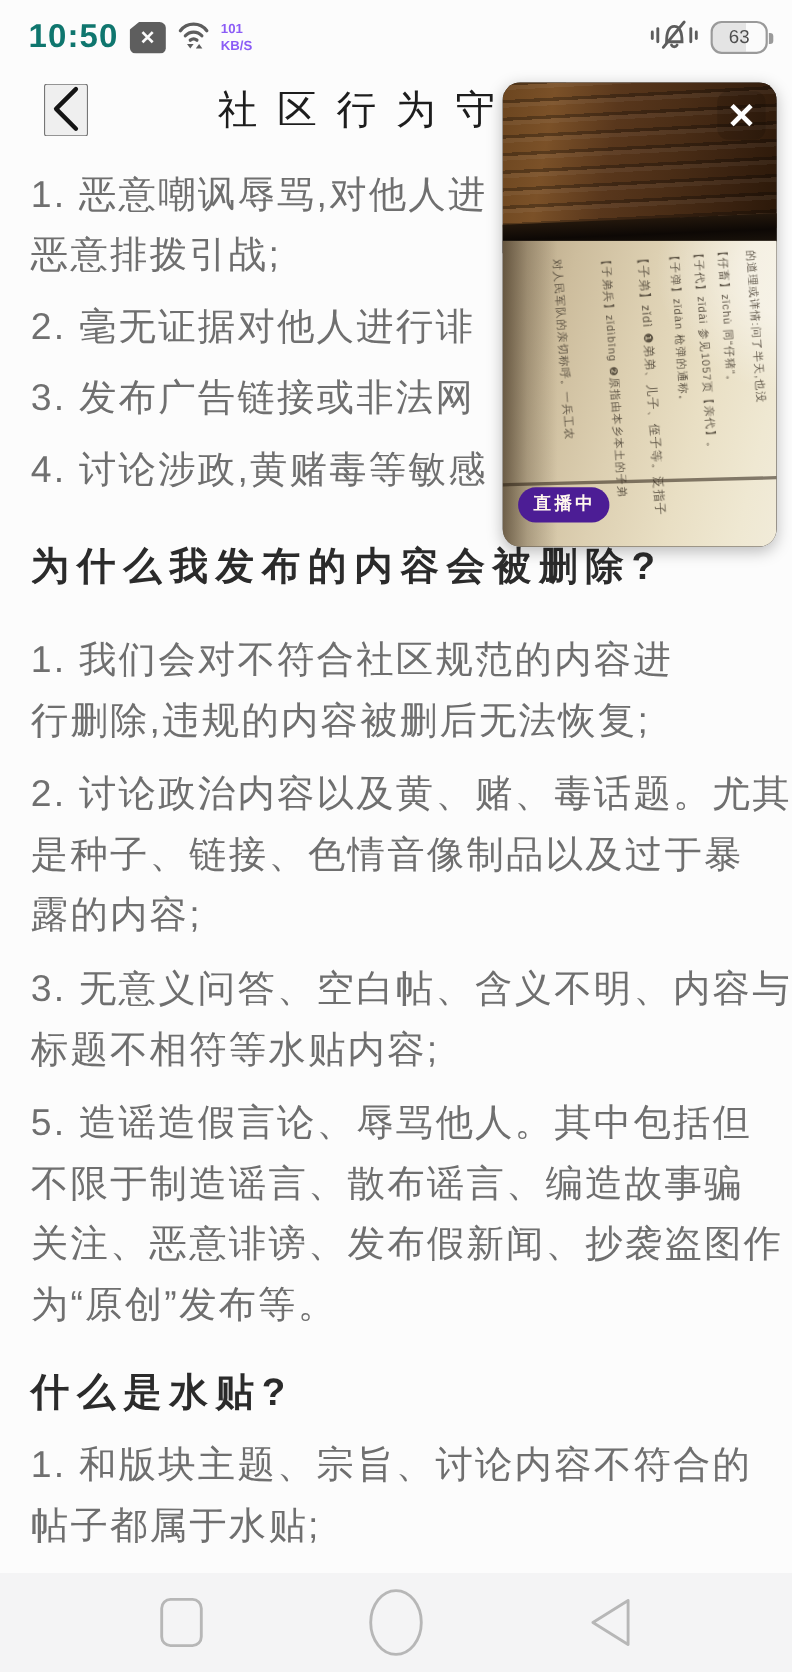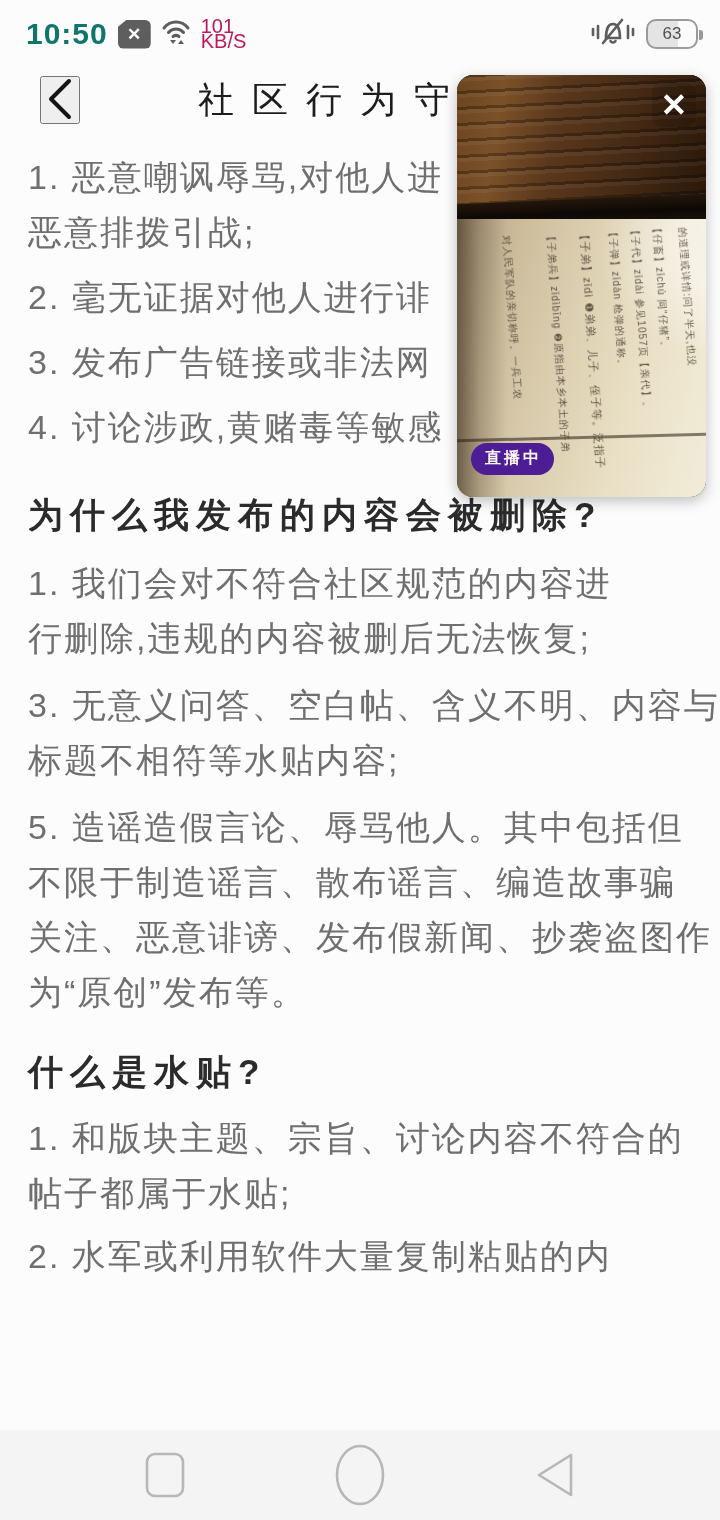--- a/index.html
+++ b/index.html
@@ -17,21 +17,21 @@
     display:flex; align-items:center; padding:10px 22px 0 26px;
   }
   .sb-left { display:flex; align-items:center; gap:10px; }
   .sb-time { font-size:30px; font-weight:700; color:#0f766e; letter-spacing:1px; }
   .sb-sim {
     width:33px; height:29px; background:#5e5e5e; border-radius:6px;
     clip-path:polygon(28% 0,100% 0,100% 100%,0 100%,0 26%);
     display:flex; align-items:center; justify-content:center;
     color:#fcfcfc; font-size:17px; font-weight:700; line-height:1;
   }
-  .sb-speed { font-size:20px; line-height:15px; color:#be185d; font-weight:400; }
+  .sb-speed { font-size:12px; line-height:15px; color:#8b5cf6; font-weight:700; }
   .sb-right { margin-left:auto; display:flex; align-items:center; gap:10px; }
   .battery {
     position:relative; width:52px; height:30px;
     border:2px solid #9a9a9a; border-radius:10px;
     display:flex; align-items:center; justify-content:center;
     background:linear-gradient(to right,#e4e4e4 0 62%,#fbfbfb 62%);
   }
   .battery span { font-size:17px; font-weight:400; color:#4f4f4f; }
   .battery::after {
     content:""; position:absolute; right:-7px; top:9px; width:4px; height:10px;
@@ -47,21 +47,21 @@
   }
 
   
   .content { position:absolute; top:150px; left:28px; right:0; z-index:1; }
   .line { display:block; height:55px; line-height:55px; font-size:34px;
           letter-spacing:2px; color:#6f6f6f; white-space:nowrap; }
   .item { margin-bottom:10px; }
   .sec1 .item { margin-bottom:12px; }
   .sec-heading { height:55px; line-height:55px; font-size:35px; letter-spacing:7px;
           color:#2b2b2b; font-weight:600; white-space:nowrap; }
-  .sec-heading.h1 { margin-top:32px; margin-bottom:14px; }
+  .sec-heading.h1 { margin-top:32px; margin-bottom:31px; }
   .sec-heading.h2 { margin-top:24px; margin-bottom:12px; }
   .sec2 .item { margin-bottom:8px; }
 
   
   .pip {
     position:absolute; left:457px; top:75px; width:249px; height:422px;
     border-radius:16px; overflow:hidden; z-index:50;
     box-shadow:0 4px 14px rgba(0,0,0,.25);
     background:#1a120c;
   }
@@ -177,20 +177,25 @@
     <span class="line">4. 讨论涉政,黄赌毒等敏感</span>
   </div>
 
   <div class="sec-heading h1">为什么我发布的内容会被删除?</div>
   <div class="sec1">
     <div class="item">
       <span class="line">1. 我们会对不符合社区规范的内容进</span>
       <span class="line">行删除,违规的内容被删后无法恢复;</span>
     </div>
     <div class="item">
+      <span class="line">2. 讨论政治内容以及黄、赌、毒话题。尤其</span>
+      <span class="line">是种子、链接、色情音像制品以及过于暴</span>
+      <span class="line">露的内容;</span>
+    </div>
+    <div class="item">
       <span class="line">3. 无意义问答、空白帖、含义不明、内容与</span>
       <span class="line">标题不相符等水贴内容;</span>
     </div>
     <div class="item">
       <span class="line">5. 造谣造假言论、辱骂他人。其中包括但</span>
       <span class="line">不限于制造谣言、散布谣言、编造故事骗</span>
       <span class="line">关注、恶意诽谤、发布假新闻、抄袭盗图作</span>
       <span class="line">为“原创”发布等。</span>
     </div>
   </div>

